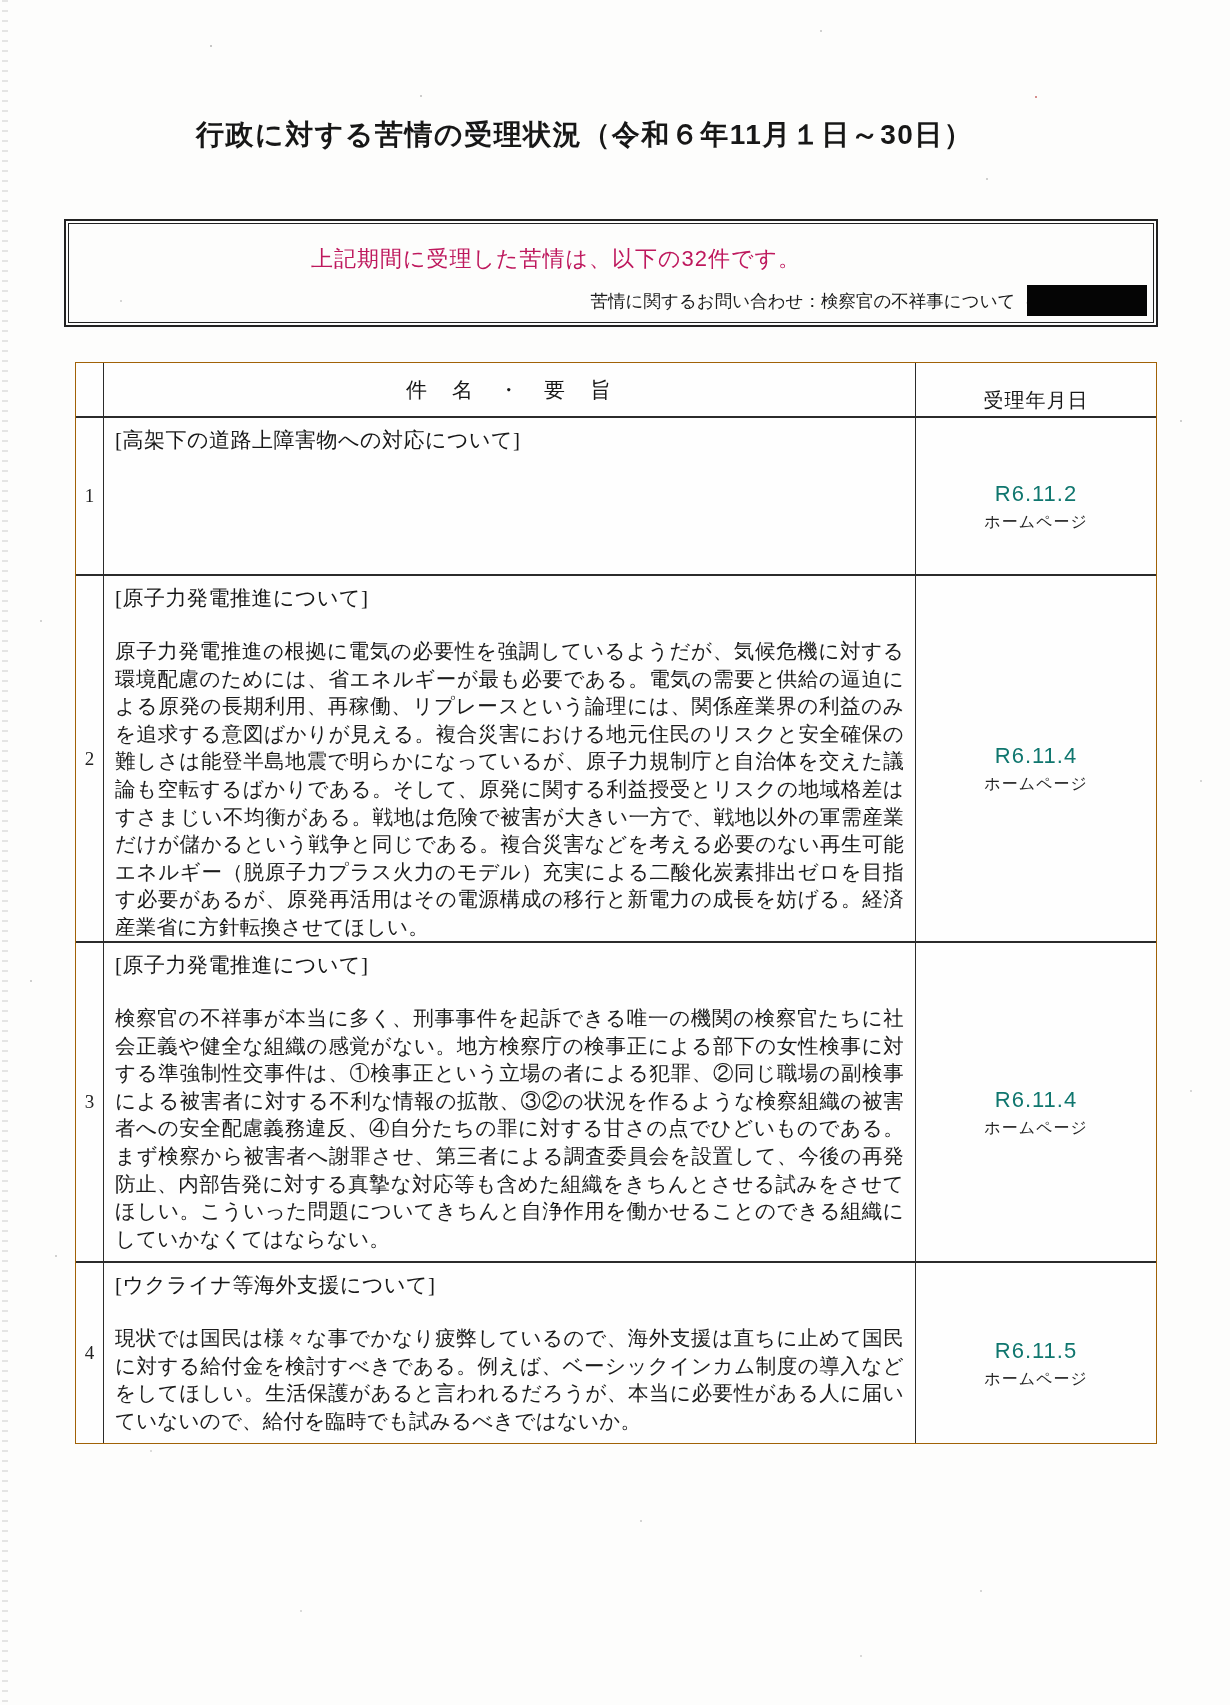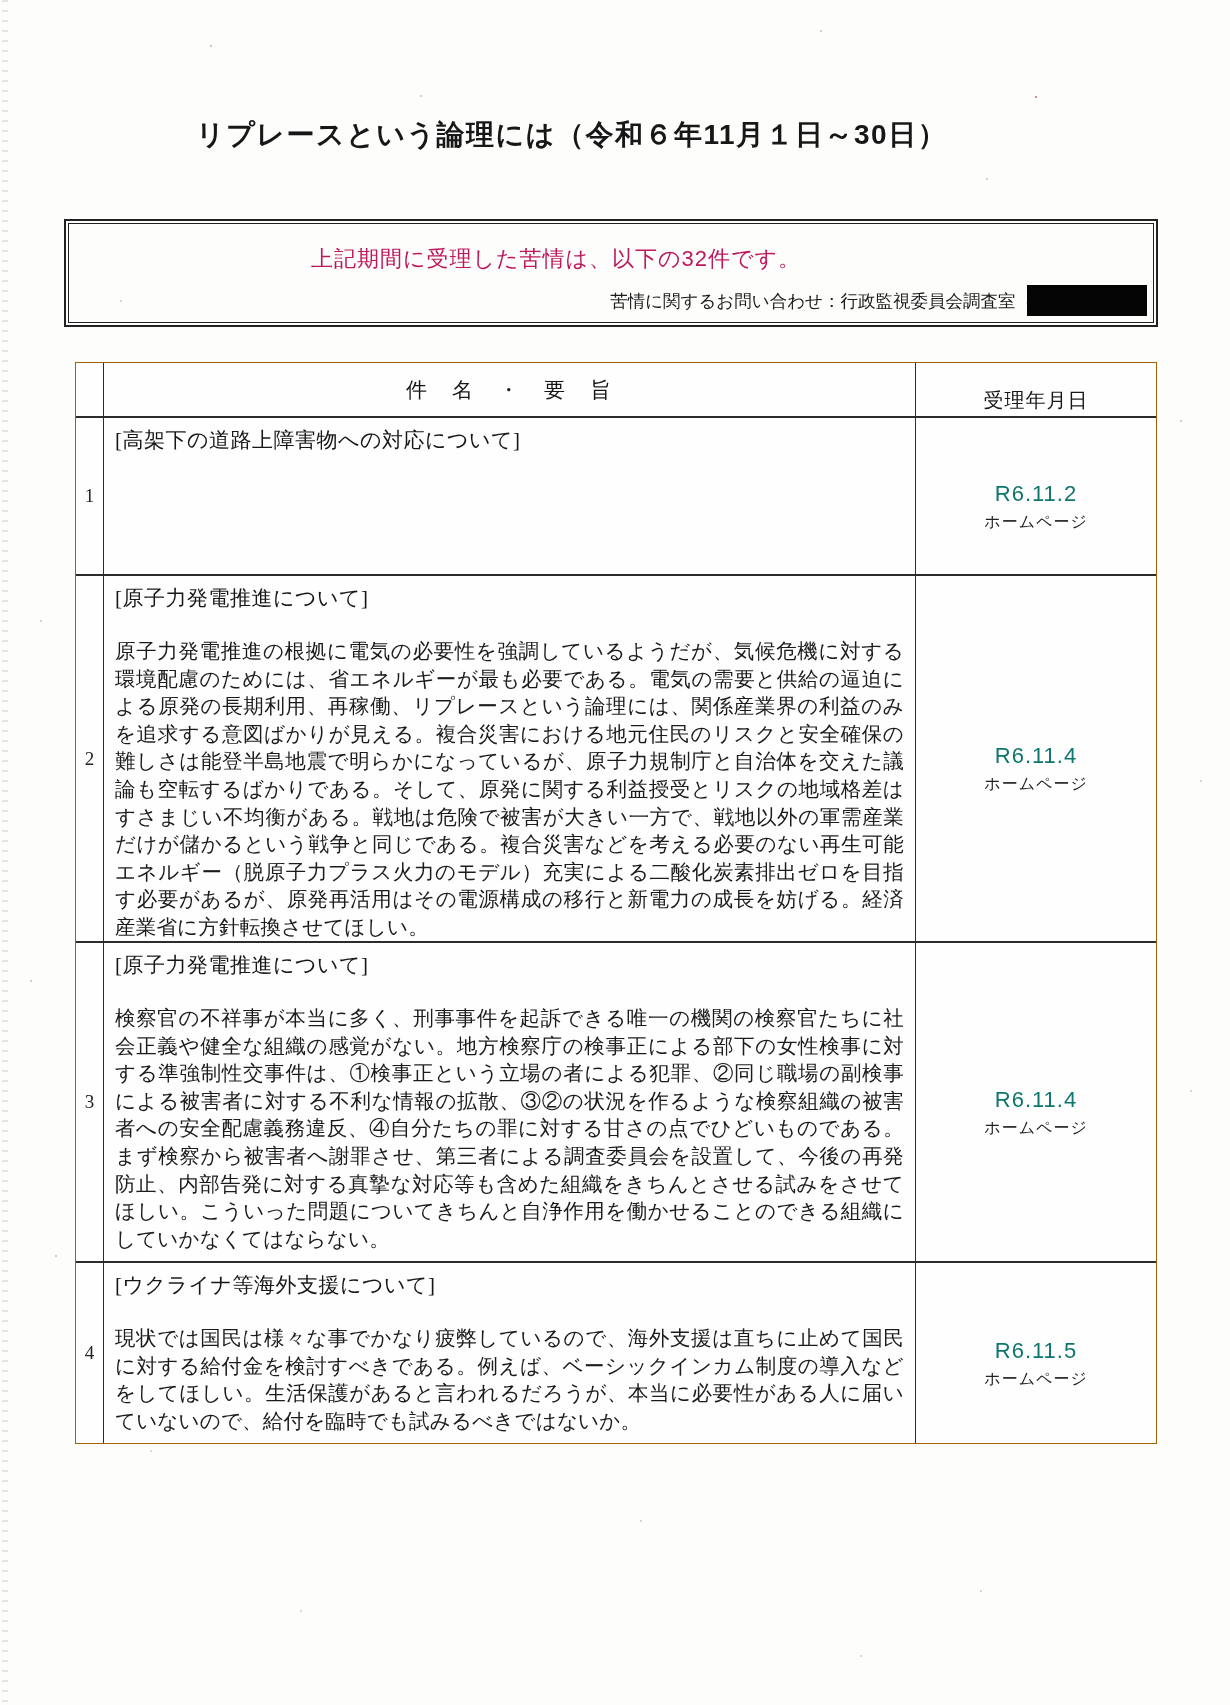--- a/index.html
+++ b/index.html
@@ -116,27 +116,27 @@
     font-size:16px;color:#222;letter-spacing:1px;
   }
 </style>
 </head>
 <body>
 
 <div class="sheet">
   <div class="edge-noise"></div>
   <div class="speck"></div>
 
-  <div class="page-title">リプレースという論理には（令和６年11月１日～30日）</div>
+  <div class="page-title">行政に対する苦情の受理状況（令和６年11月１日～30日）</div>
 
   <div class="notice-box">
     <div class="notice-inner">
       <div class="notice-summary">上記期間に受理した苦情は、以下の32件です。</div>
       <div class="contact-line">
-        <span>苦情に関するお問い合わせ：行政監視委員会調査室（</span>
+        <span>苦情に関するお問い合わせ：検察官の不祥事について（</span>
         <span class="redaction"></span>
       </div>
     </div>
   </div>
 
   <div class="ctable">
 
     <div class="trow hdr">
       <div class="cell cell-no"></div>
       <div class="cell cell-main">件　名　・　要　旨</div>

